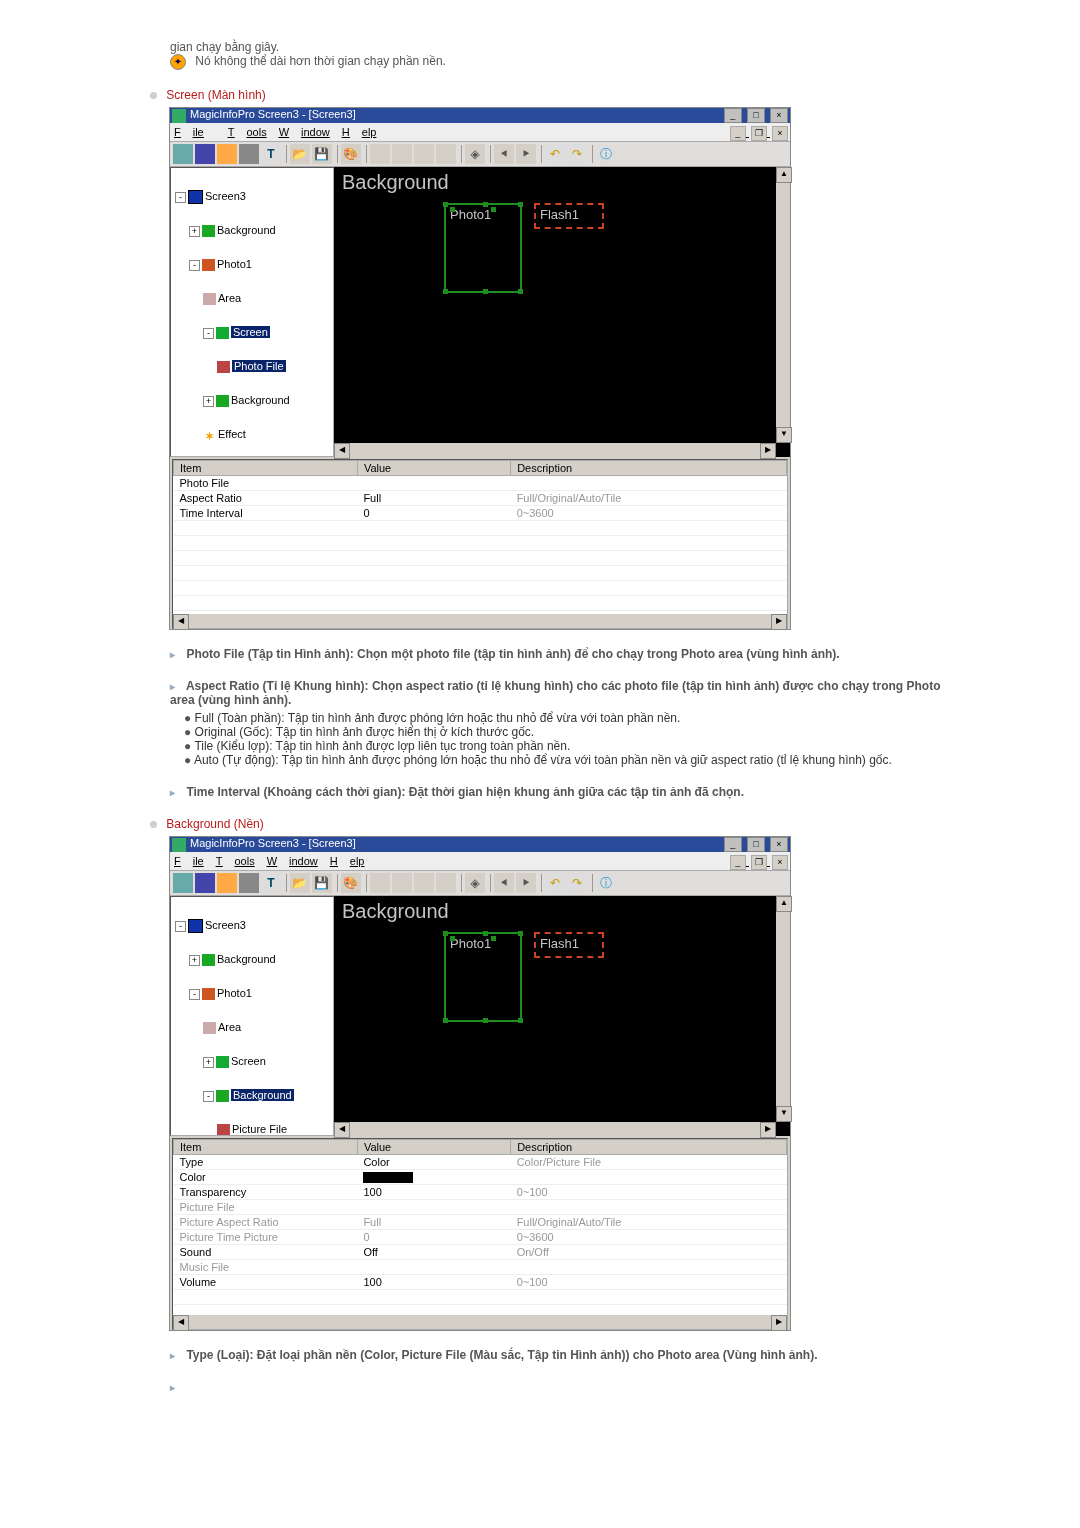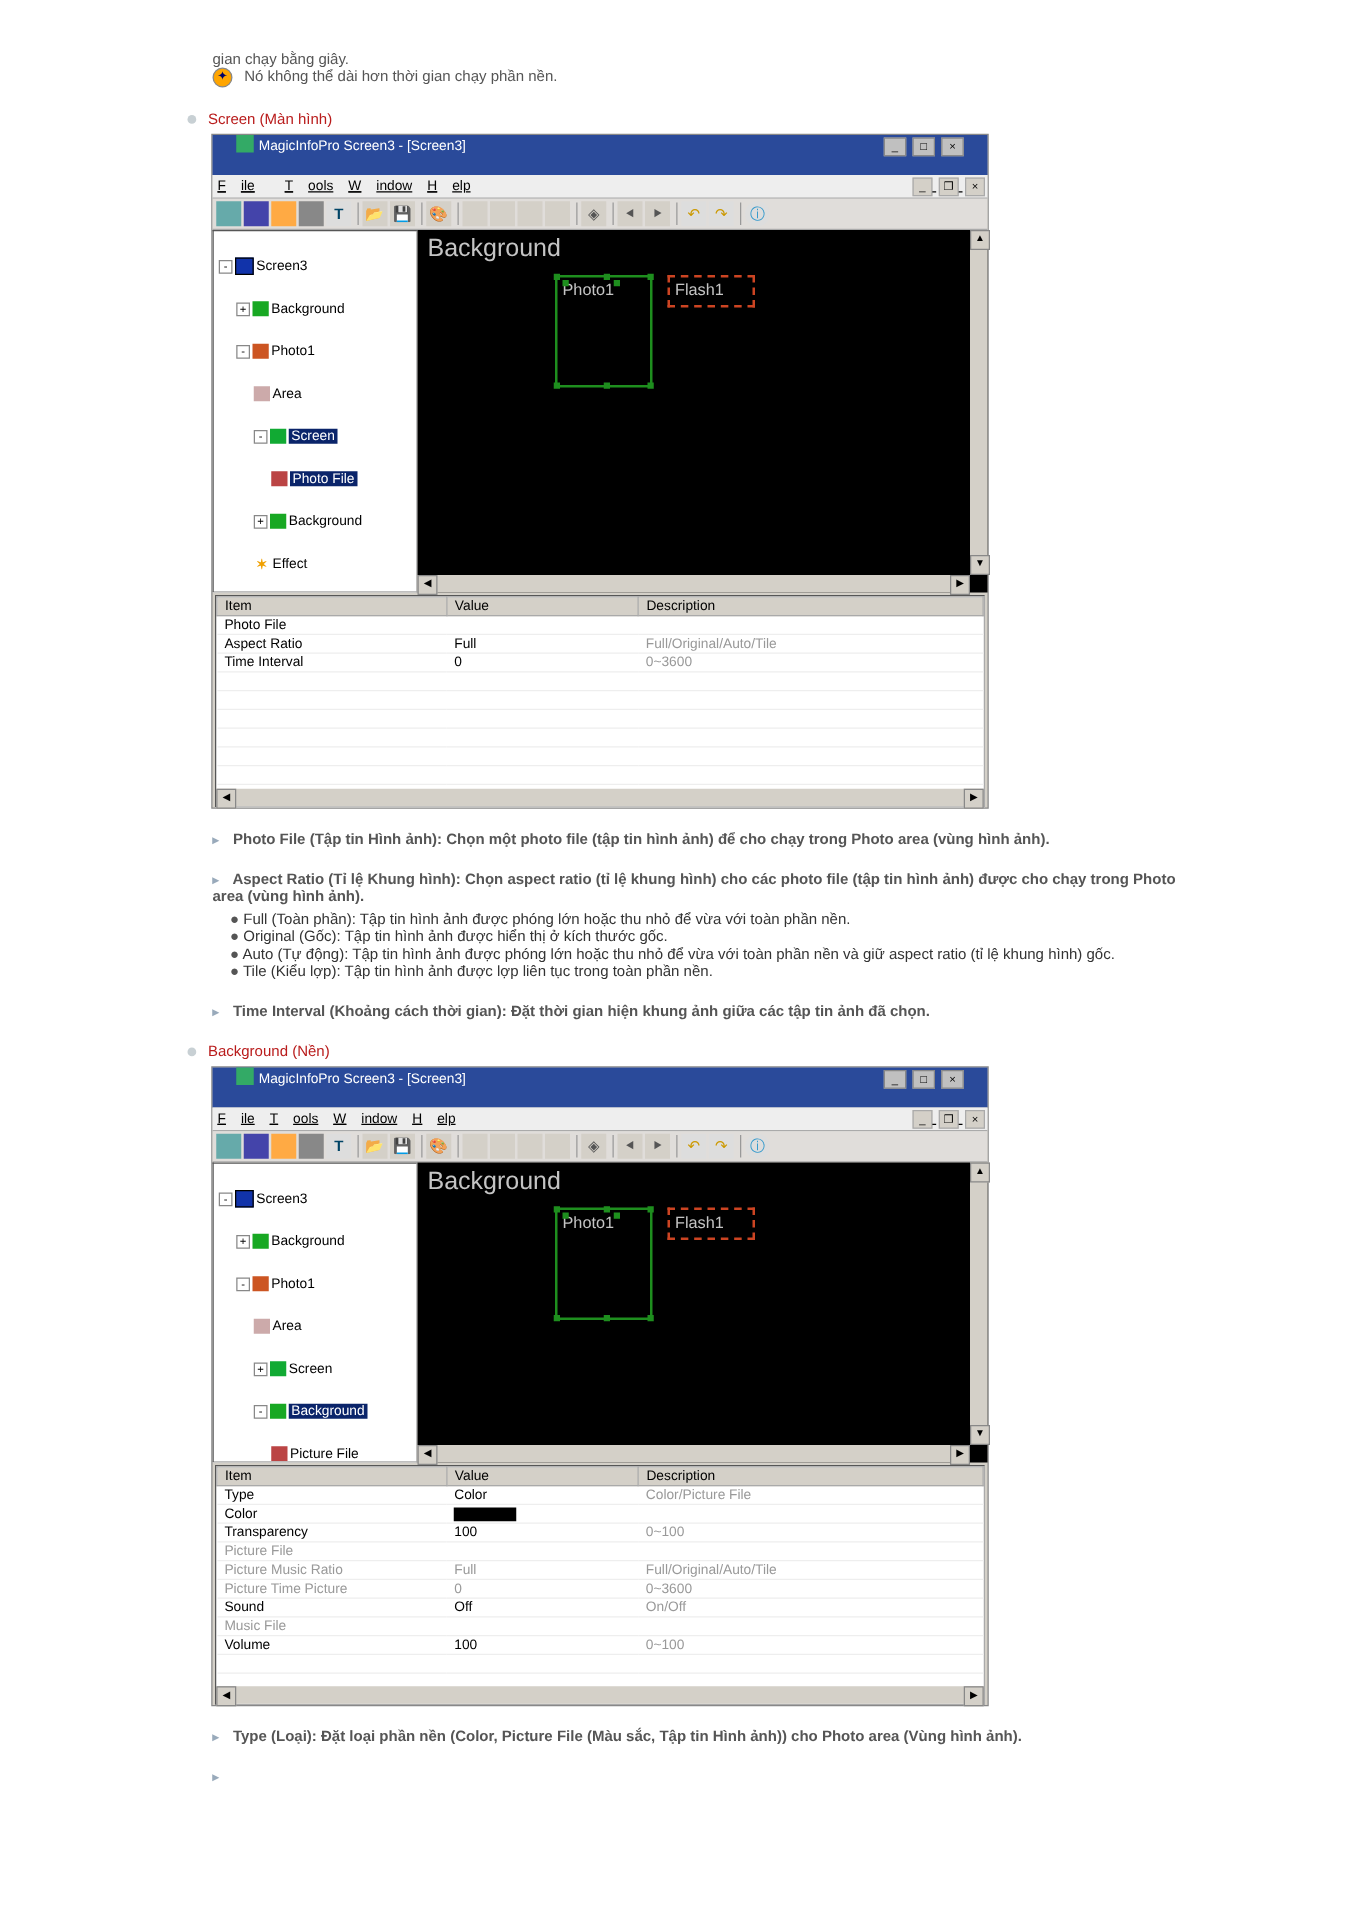--- a/index.html
+++ b/index.html
@@ -40,23 +40,23 @@
     width: 620px;
     margin-left: 40px;
     box-shadow: 0 0 0 1px #888;
     background: #d4d0c8;
     font-size: 11px;
     color: #000;
   }
   .titlebar {
     background: linear-gradient(#2a4a9a, #2a4a9a);
     color: #fff;
-    height: 32px; line-height: 18px;
-    display: flex; align-items: flex-start;
-    padding: 0 19px;
+    height: 15px; line-height: 18px;
+    display: flex; align-items: flex-end;
+    padding: 0 2px;
   }
   .title-icon { width: 14px; height:14px; background:#3a6; margin-right:4px;}
   .title-text { flex: 1; }
   .win-btns span {
     display: inline-block; width: 16px; height: 13px;
     background: #c0c0c0; margin-left: 2px;
     color: #000; font-size: 9px; text-align: center; line-height: 12px;
     border: 1px solid #888;
   }
   .menubar { background: #eee; height: 18px; line-height: 18px; display:flex; padding-left: 4px; border-bottom:1px solid #aaa;}
@@ -326,22 +326,22 @@
   <span class="arrow">▸</span>
   <span>Photo File (Tập tin Hình ảnh): Chọn một photo file (tập tin hình ảnh) để cho chạy trong Photo area (vùng hình ảnh).</span>
 </div>
 <div class="desc-block">
   <span class="arrow">▸</span>
   <span>Aspect Ratio (Tỉ lệ Khung hình): Chọn aspect ratio (tỉ lệ khung hình) cho các photo file (tập tin hình ảnh) được cho chạy trong Photo area (vùng hình ảnh).</span>
 </div>
 <ul class="sub-ul">
   <li>Full (Toàn phần): Tập tin hình ảnh được phóng lớn hoặc thu nhỏ để vừa với toàn phần nền.</li>
   <li>Original (Gốc): Tập tin hình ảnh được hiển thị ở kích thước gốc.</li>
+  <li>Tile (Kiểu lợp): Tập tin hình ảnh được lợp liên tục trong toàn phần nền.</li>
   <li>Auto (Tự động): Tập tin hình ảnh được phóng lớn hoặc thu nhỏ để vừa với toàn phần nền và giữ aspect ratio (tỉ lệ khung hình) gốc.</li>
-  <li>Tile (Kiểu lợp): Tập tin hình ảnh được lợp liên tục trong toàn phần nền.</li>
 </ul>
 <div class="desc-block">
   <span class="arrow">▸</span>
   <span>Time Interval (Khoảng cách thời gian): Đặt thời gian hiện khung ảnh giữa các tập tin ảnh đã chọn.</span>
 </div>
 
 <div class="section-title">
   <span class="section-marker"></span>
   <span>Background (Nền)</span>
 </div>
@@ -464,21 +464,21 @@
             <td>Transparency</td>
             <td>100</td>
             <td class="desc">0~100</td>
           </tr>
       <tr>
             <td class="dis">Picture File</td>
             <td class="disv"></td>
             <td class="desc"></td>
           </tr>
       <tr>
-            <td class="dis">Picture Music Ratio</td>
+            <td class="dis">Picture Aspect Ratio</td>
             <td class="disv">Full</td>
             <td class="desc">Full/Original/Auto/Tile</td>
           </tr>
       <tr>
             <td class="dis">Picture Time Picture</td>
             <td class="disv">0</td>
             <td class="desc">0~3600</td>
           </tr>
       <tr>
             <td>Sound</td>

